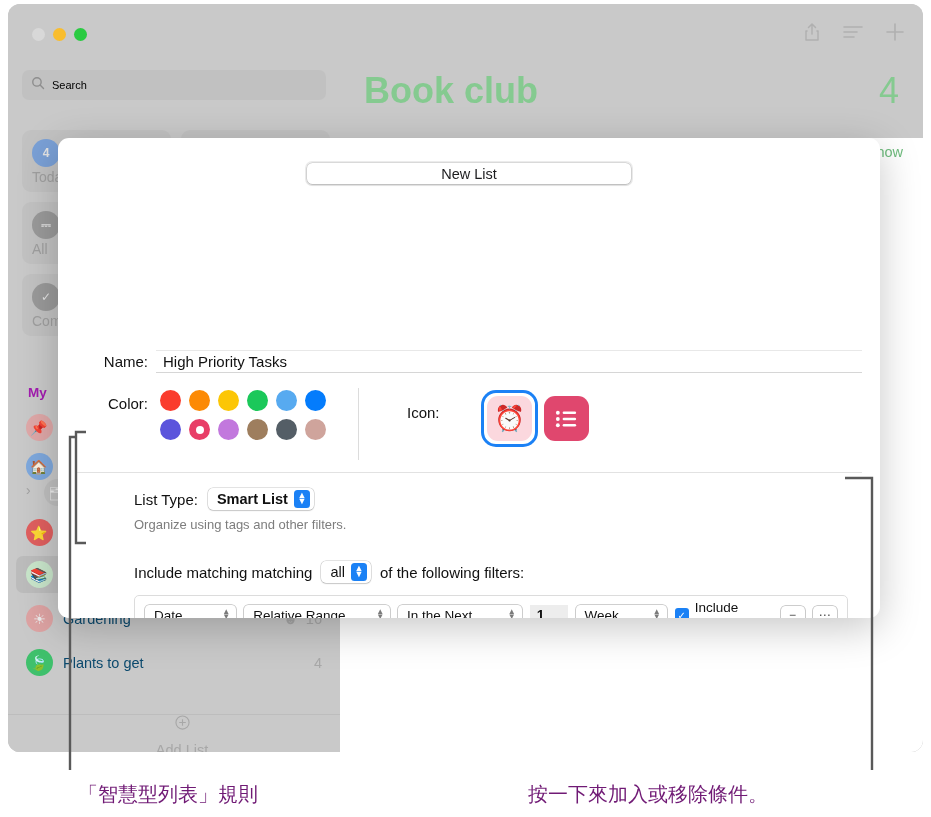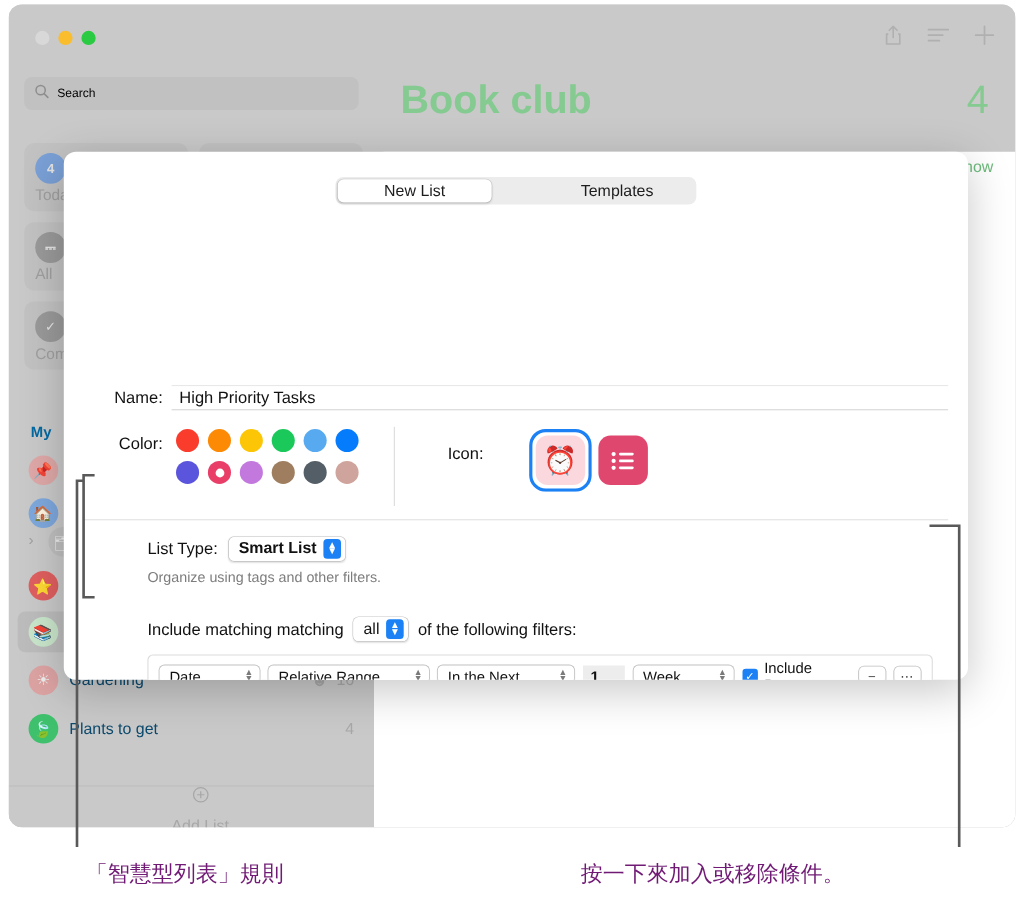--- a/index.html
+++ b/index.html
@@ -102,21 +102,21 @@
   }
   .b-today { background: #7aa0d6; }
   .b-sched { background: #c58686; }
   .b-all   { background: #9a9a9a; }
   .b-flag  { background: #d3a86a; }
   .b-done  { background: #9a9a9a; }
   .b-assign{ background: #9a9a9a; }
 
   .sec-header {
     position: absolute; left: 20px;
-    font-size: 13.5px; color: #0369a1; font-weight: 600;
+    font-size: 13.5px; color: #a21caf; font-weight: 600;
   }
   .list-row {
     position: absolute;
     left: 8px; width: 316px; height: 37px;
     display: flex; align-items: center;
     padding: 0 10px; box-sizing: border-box;
     border-radius: 7px;
   }
   .list-row.selected { background: #bcbcbc; }
   .list-row .licon {
@@ -545,21 +545,20 @@
   </div>
 
   <div id="content-card"></div>
   <div id="show-link">how</div>
 </div>
 
 <div id="dialog">
 
   <div id="segmented">
     <div class="seg active">New List</div>
-    <div class="seg">Templates</div>
   </div>
 
   <div id="color-icon-row">
     <div id="color-block">
       <div class="row-label">Color:</div>
       <div class="swatch-grid">
         <span class="swatch" style="background:#fa3c2d"></span>
         <span class="swatch" style="background:#fc8a05"></span>
         <span class="swatch" style="background:#fcc606"></span>
         <span class="swatch" style="background:#1bc85a"></span>

